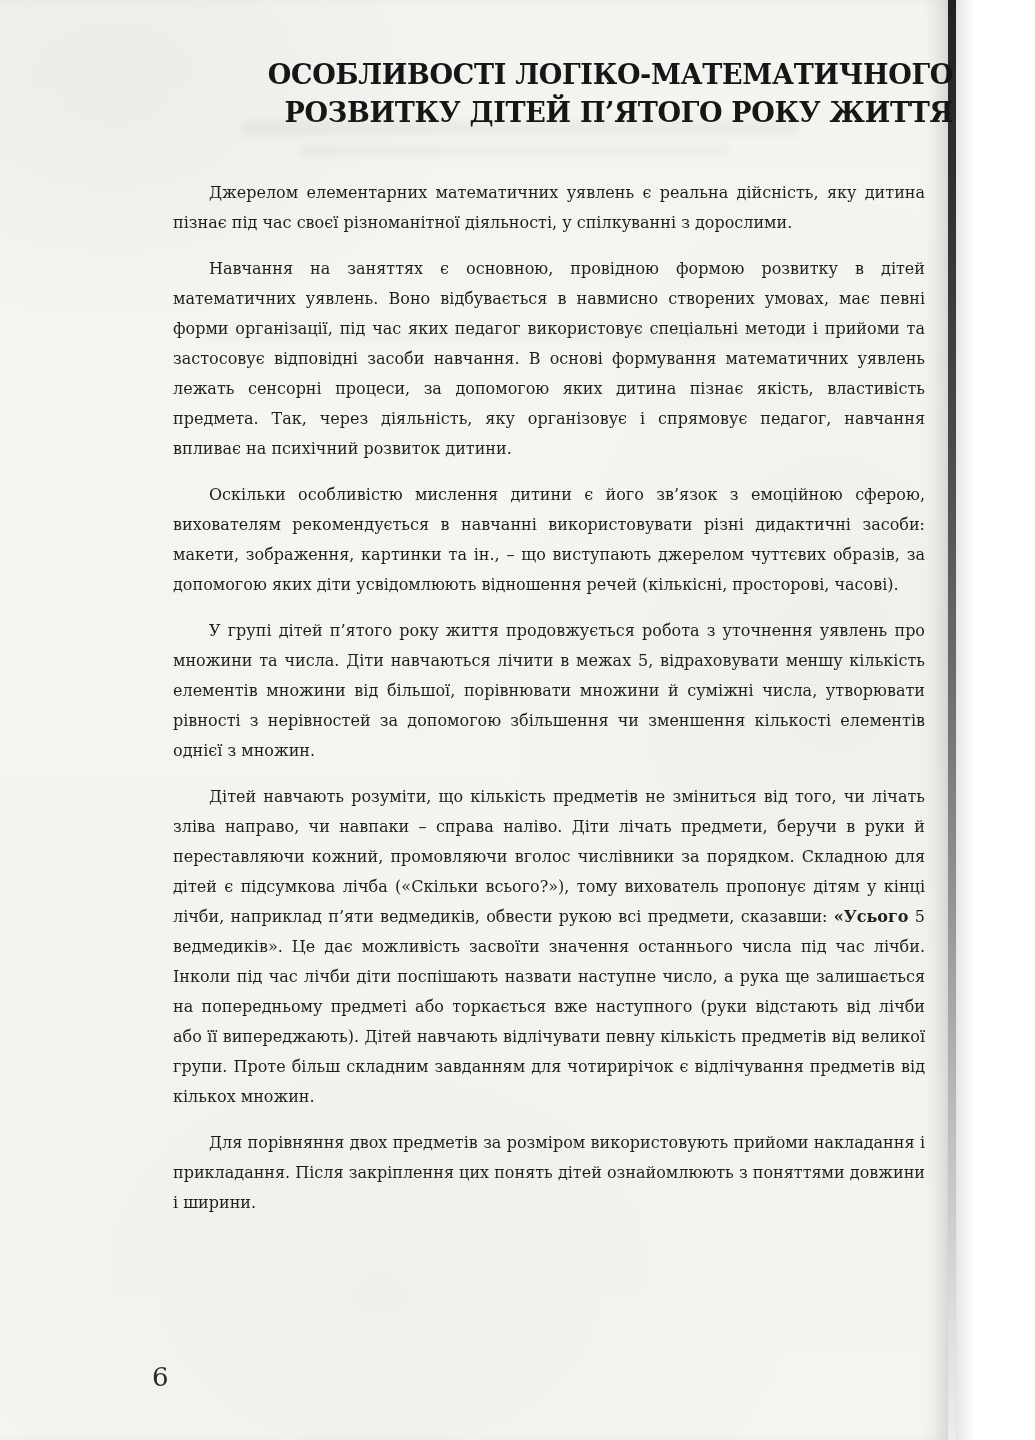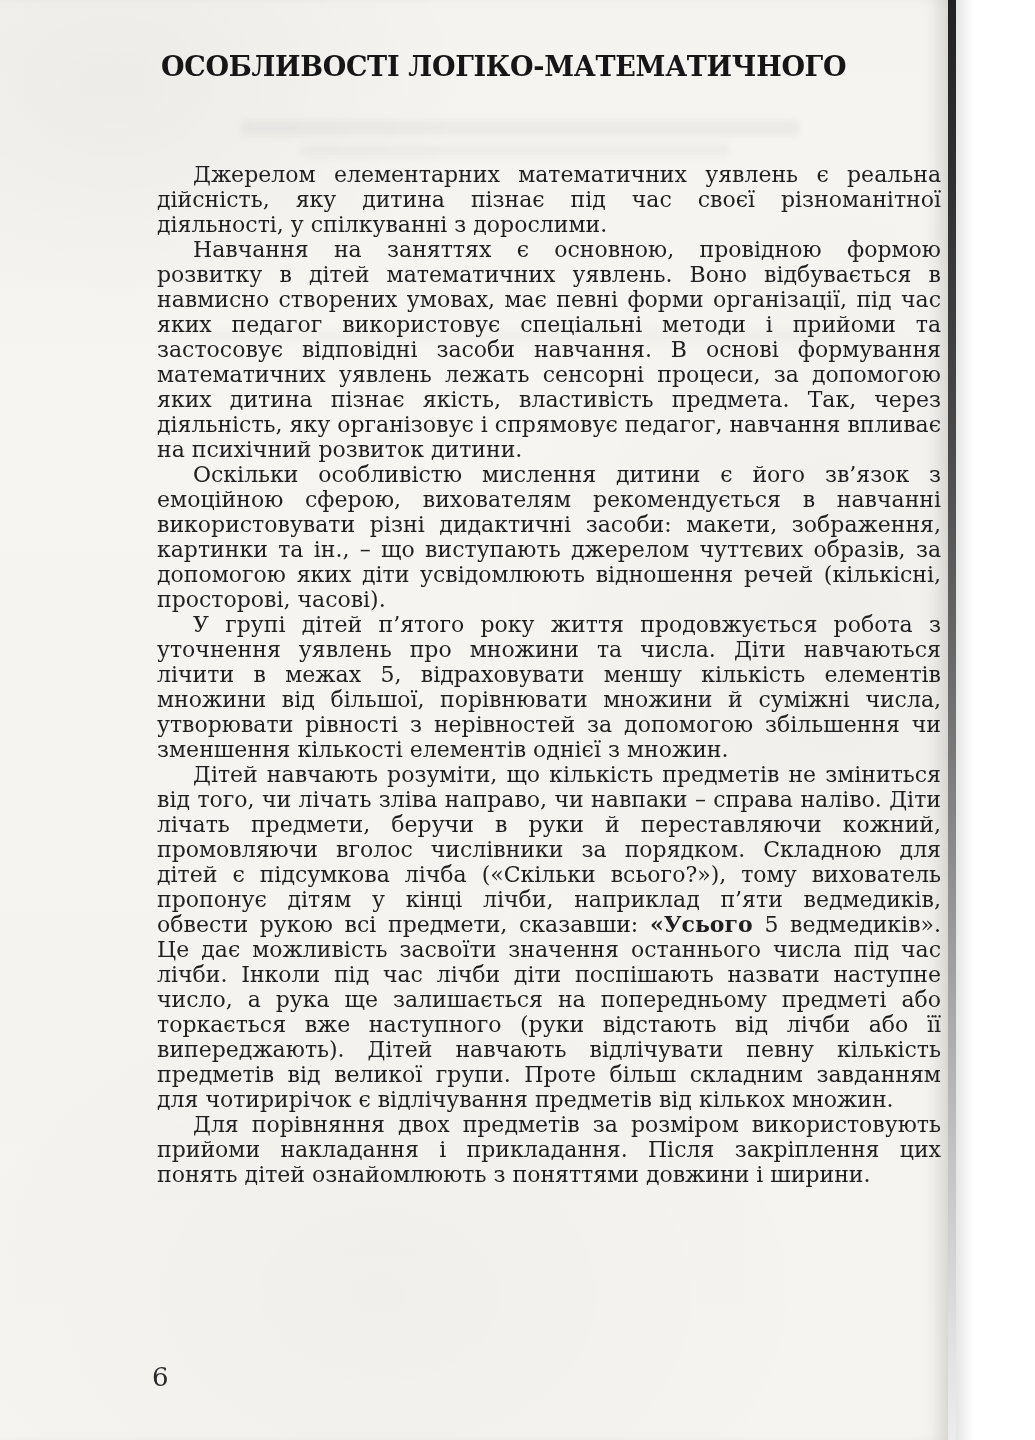--- a/index.html
+++ b/index.html
@@ -29,32 +29,32 @@
       #222222 0%, #2f2f2f 12%, #484848 30%, #6e6e6e 48%,
       #9a9a9a 65%, #c2c2c2 80%, #dedede 92%, #ececec 100%);
   }
   .edge-fade {
     position: absolute; left: 956px; top: 0;
     width: 22px; height: 1440px;
     background: linear-gradient(90deg, rgba(0,0,0,0.10), rgba(0,0,0,0) 80%);
   }
   .title {
     position: absolute; left: 157px; top: 44px; width: 784px;
-    margin: 4px; text-align: left;
+    margin: 12px; text-align: right;
     font-size: 27px; font-weight: bold; color: #161616;
     letter-spacing: -0.3px;
   }
   .title span { display: block; line-height: 38px; }
   .body-text {
     position: absolute; left: 157px; top: 162px; width: 784px;
     color: #1f1f1f;
   }
   .body-text p {
-    margin: 0;
-    font-size: 22px; line-height: 25px;
+    margin: 16px;
+    font-size: 16px; line-height: 30px;
     text-align: justify; text-indent: 36px;
   }
   .bi { font-weight: bold; }
   .pagenum {
     position: absolute; left: 152px; top: 1362px;
     font-size: 26px; color: #2a2a2a;
   }
   
   .ghost { position: absolute; pointer-events: none; }
   .g1 { left: 240px; top: 120px; width: 560px; height: 16px;
@@ -71,20 +71,21 @@
   <div class="paper"></div>
   <div class="edge-strip"></div>
   <div class="edge-fade"></div>
 
   <div class="ghost g1"></div>
   <div class="ghost g2"></div>
   <div class="ghost g3"></div>
 
   <h1 class="title">
     <span>ОСОБЛИВОСТІ ЛОГІКО-МАТЕМАТИЧНОГО</span>
+    <span>РОЗВИТКУ ДІТЕЙ П’ЯТОГО РОКУ ЖИТТЯ</span>
   </h1>
 
   <div class="body-text">
     <p>Джерелом елементарних математичних уявлень є реальна дійсність, яку дитина пізнає під час своєї різноманітної діяльності, у спілкуванні з дорослими.</p>
     <p>Навчання на заняттях є основною, провідною формою розвитку в дітей математичних уявлень. Воно відбувається в навмисно створених умовах, має певні форми організації, під час яких педагог використовує спеціальні методи і прийоми та застосовує відповідні засоби навчання. В основі формування математичних уявлень лежать сенсорні процеси, за допомогою яких дитина пізнає якість, властивість предмета. Так, через діяльність, яку організовує і спрямовує педагог, навчання впливає на психічний розвиток дитини.</p>
     <p>Оскільки особливістю мислення дитини є його зв’язок з емоційною сферою, вихователям рекомендується в навчанні використовувати різні дидактичні засоби: макети, зображення, картинки та ін., – що виступають джерелом чуттєвих образів, за допомогою яких діти усвідомлюють відношення речей (кількісні, просторові, часові).</p>
     <p>У групі дітей п’ятого року життя продовжується робота з уточнення уявлень про множини та числа. Діти навчаються лічити в межах 5, відраховувати меншу кількість елементів множини від більшої, порівнювати множини й суміжні числа, утворювати рівності з нерівностей за допомогою збільшення чи зменшення кількості елементів однієї з множин.</p>
     <p><span>Дітей навчають розуміти, що кількість предметів не зміниться від того, чи лічать зліва направо, чи навпаки – справа наліво. Діти лічать предмети, беручи в руки й переставляючи кожний, промовляючи вголос числівники за порядком. Складною для дітей є підсумкова лічба («Скільки всього?»), тому вихователь пропонує дітям у кінці лічби, наприклад п’яти ведмедиків, обвести рукою всі предмети, сказавши: </span><span class="bi">«Усього</span><span> 5 ведмедиків». Це дає можливість засвоїти значення останнього числа під час лічби. Інколи під час лічби діти поспішають назвати наступне число, а рука ще залишається на попередньому предметі або торкається вже наступного (руки відстають від лічби або її випереджають). Дітей навчають відлічувати певну кількість предметів від великої групи. Проте більш складним завданням для чотирирічок є відлічування предметів від кількох множин.</span></p>
     <p>Для порівняння двох предметів за розміром використовують прийоми накладання і прикладання. Після закріплення цих понять дітей ознайомлюють з поняттями довжини і ширини.</p>
   </div>

